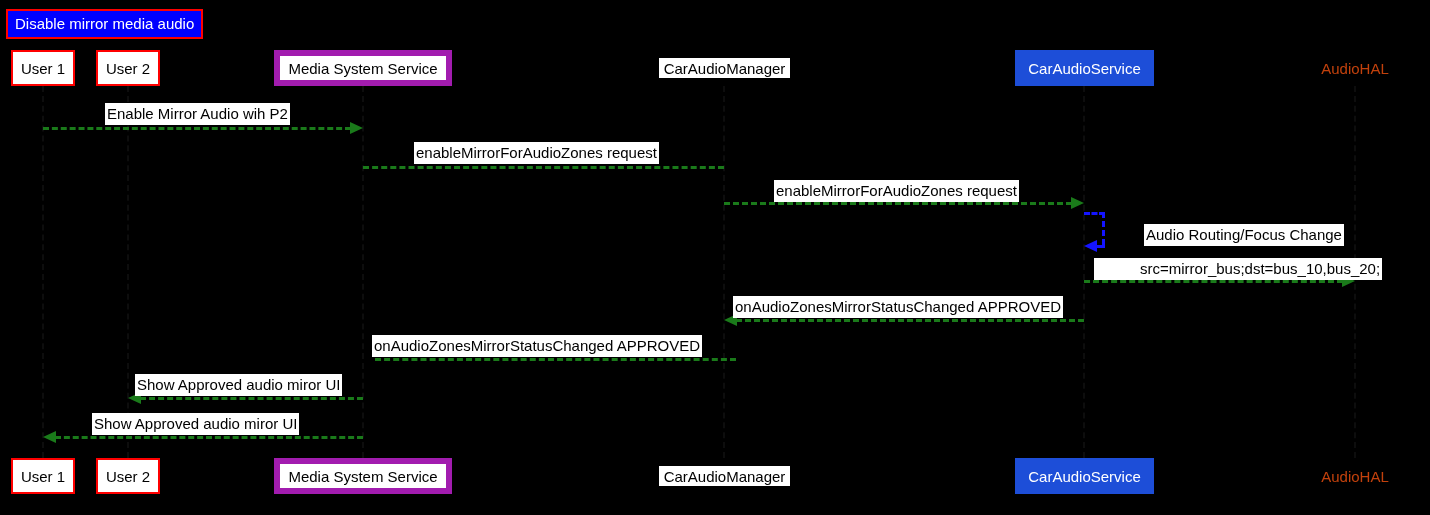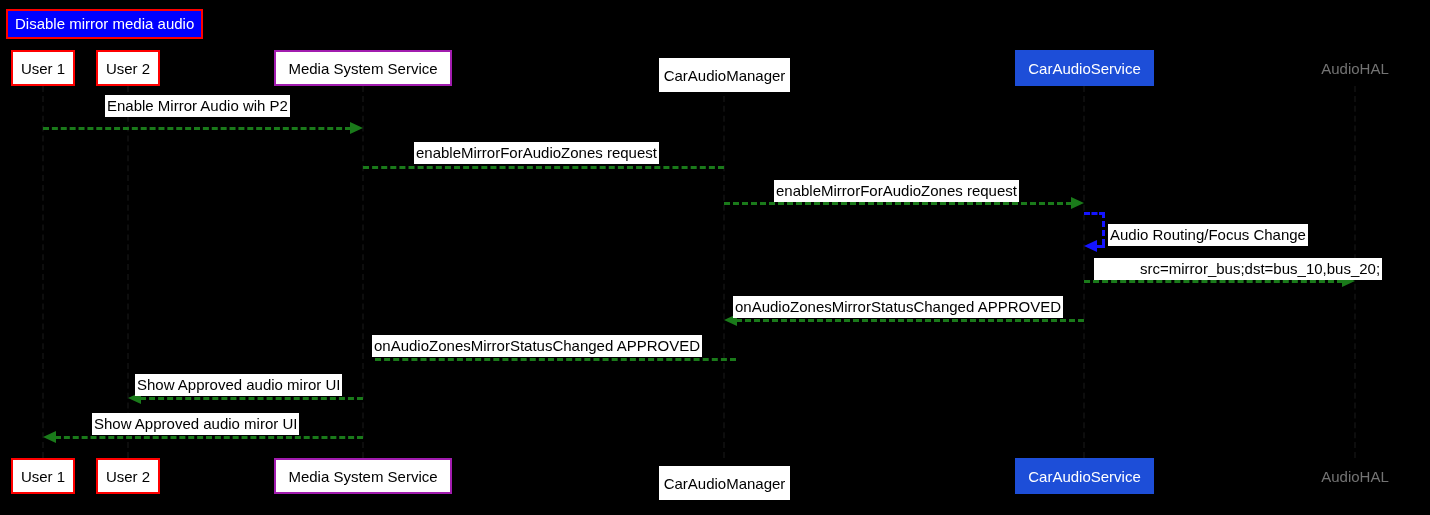--- a/index.html
+++ b/index.html
@@ -44,33 +44,33 @@
     white-space: nowrap;
     height: 36px;
   }
   .participant.boxed-red {
     background: #ffffff;
     border: 2px solid #ff0000;
     color: #000000;
   }
   .participant.boxed-green {
     background: #ffffff;
-    border: 2px solid #a21caf;
+    border: 6px solid #a21caf;
     color: #000000;
     justify-content: center;
   }
   .participant.plain-light {
     background: #ffffff;
     color: #000000;
     border: none;
-    height: 34px;
+    height: 20px;
   }
   .participant.plain-dark {
     background: transparent;
-    color: #737373;
+    color: #c2410c;
     border: none;
     height: 20px;
     text-align: right;
   }
   .participant.filled-blue {
     background: #1d4ed8;
     color: #ffffff;
     border: none;
   }
   
@@ -161,31 +161,31 @@
       <div class="participant filled-blue" style="left: 1015px; width: 139px; top: 50px;">
         <span>CarAudioService</span>
       </div>
       <div class="participant plain-dark" style="left: 1317px; width: 76px; top: 58px;">
         <span>AudioHAL</span>
       </div>
     </div>
   <div id="messages">
       <div class="msg-line" style="left: 43px; top: 127px; width: 308px;"></div>
       <div class="arrow-head right" style="left: 350px; top: 122px;"></div>
-      <div class="msg-label" style="left: 105px; top: 95px;">Enable Mirror Audio wih P2</div>
+      <div class="msg-label" style="left: 105px; top: 103px;">Enable Mirror Audio wih P2</div>
       <div class="msg-line" style="left: 363px; top: 166px; width: 361px;"></div>
       <div class="msg-label" style="left: 414px; top: 142px;">enableMirrorForAudioZones request</div>
       <div class="msg-line" style="left: 724px; top: 202px; width: 348px;"></div>
       <div class="arrow-head right" style="left: 1071px; top: 197px;"></div>
       <div class="msg-label" style="left: 774px; top: 180px;">enableMirrorForAudioZones request</div>
       <div class="self-seg self-top" style="left: 1084px; top: 212px; width: 21px;"></div>
       <div class="self-seg self-right" style="left: 1102px; top: 212px; height: 33px;"></div>
       <div class="self-seg self-bottom" style="left: 1094px; top: 245px; width: 11px;"></div>
       <div class="arrow-head left blue" style="left: 1084px; top: 240px;"></div>
-      <div class="msg-label" style="left: 1108px; top: 224px;">Audio Routing/Focus Change</div>
+      <div class="msg-label" style="left: 1144px; top: 224px;">Audio Routing/Focus Change</div>
       <div class="msg-line" style="left: 1084px; top: 280px; width: 259px;"></div>
       <div class="arrow-head right" style="left: 1342px; top: 275px;"></div>
       <div class="msg-label" style="left: 1094px; top: 258px; padding-left: 46px;">src=mirror_bus;dst=bus_10,bus_20;</div>
       <div class="msg-line" style="left: 736px; top: 319px; width: 348px;"></div>
       <div class="arrow-head left" style="left: 724px; top: 314px;"></div>
       <div class="msg-label" style="left: 733px; top: 296px;">onAudioZonesMirrorStatusChanged APPROVED</div>
       <div class="msg-line" style="left: 375px; top: 358px; width: 361px;"></div>
       <div class="msg-label" style="left: 372px; top: 335px;">onAudioZonesMirrorStatusChanged APPROVED</div>
       <div class="msg-line" style="left: 140px; top: 397px; width: 223px;"></div>
       <div class="arrow-head left" style="left: 128px; top: 392px;"></div>

